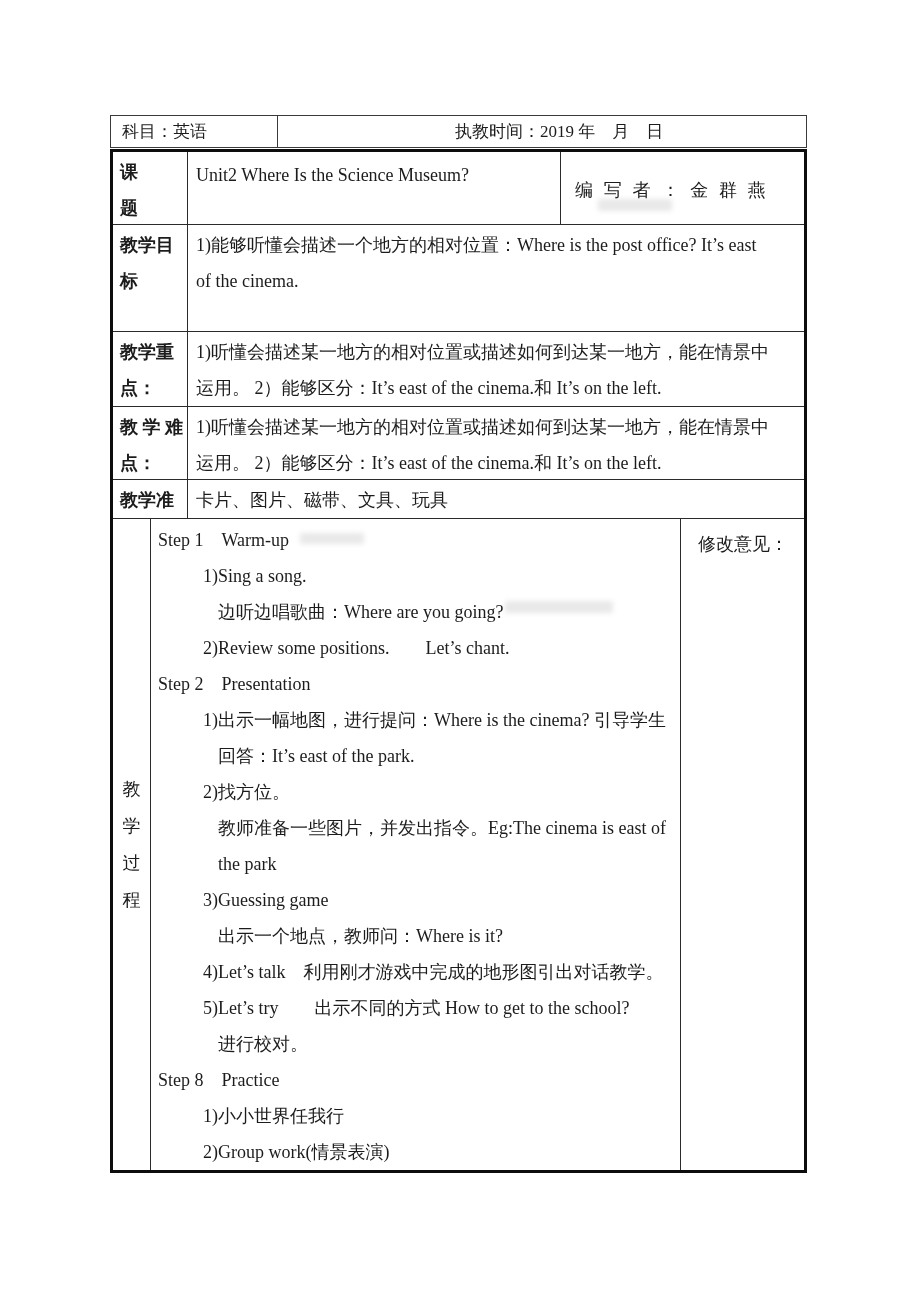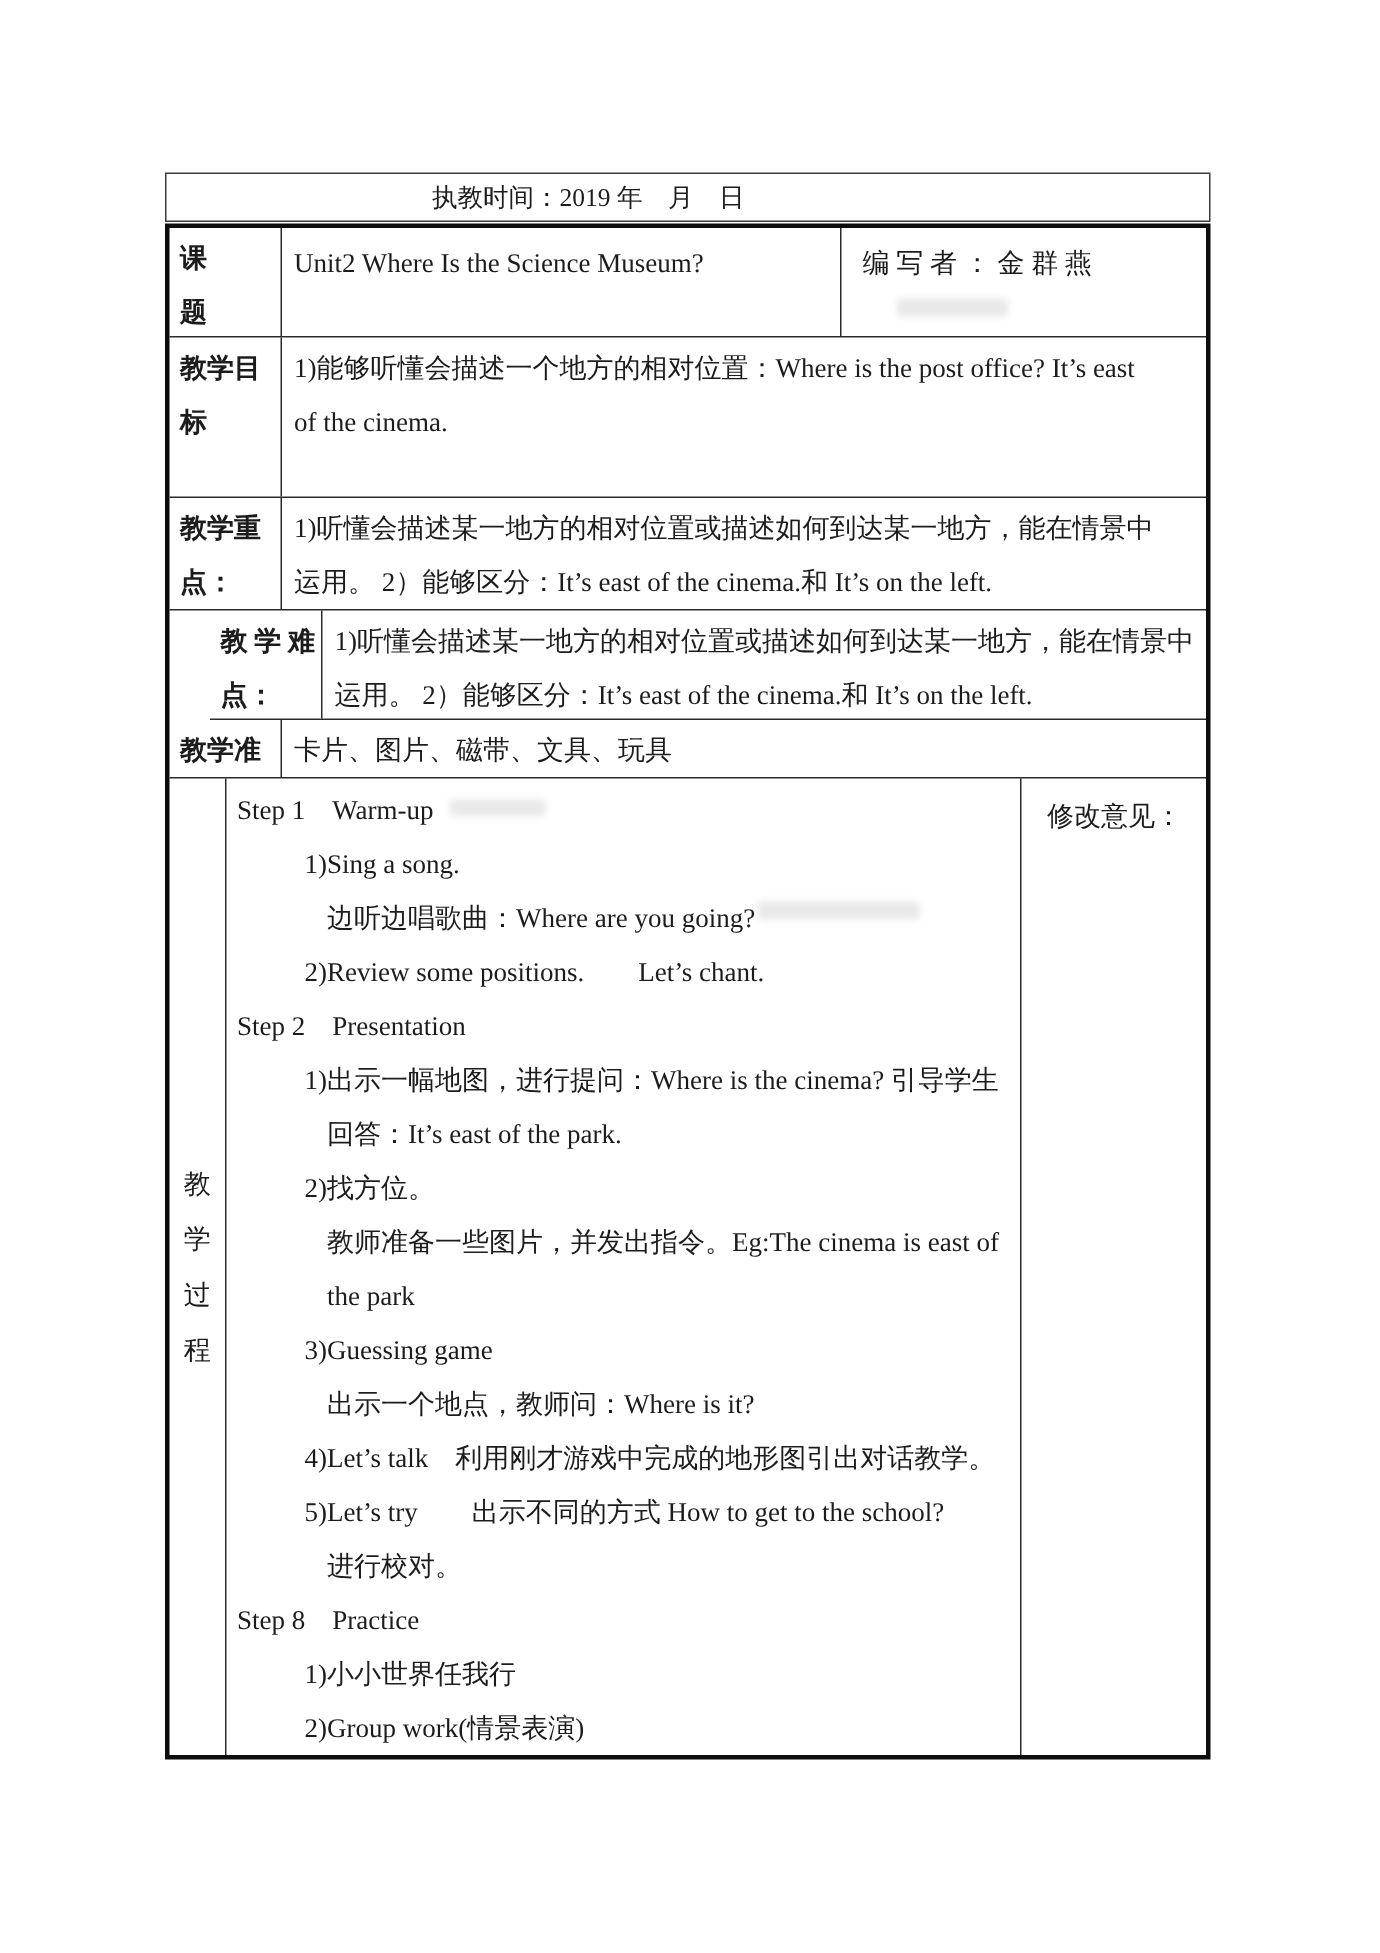--- a/index.html
+++ b/index.html
@@ -32,27 +32,27 @@
     display:flex;flex-direction:column;
     font-size:18px;
   }
   .trow{display:flex;box-sizing:border-box;border-bottom:1px solid #2b2b2b;}
   .trow:last-child{border-bottom:none;}
   .tcell{box-sizing:border-box;overflow:hidden;}
   .vline{border-right:1px solid #2b2b2b;}
   .r-title{height:73px;}
   .r-goals{height:108px;}
   .r-key{height:75px;}
-  .r-diff{height:73px;margin-left:27px;}
+  .r-diff{height:73px;}
   .r-prep{height:39px;}
   .r-proc{flex:1;}
   .label-col{width:75px;padding:2px 4px 0 7px;line-height:36px;font-weight:bold;}
   .content-col{flex:1;padding:2px 6px 0 8px;line-height:36px;}
   .title-content{width:373px;padding:8px 6px 0 8px;line-height:30px;}
-  .author-col{flex:1;padding:8px 4px 0 14px;line-height:30px;position:relative;}
+  .author-col{flex:1;padding:24px 4px 0 14px;line-height:30px;position:relative;font-family:Liberation Mono, monospace;}
   
   .side-col{
     width:38px;display:flex;flex-direction:column;
     justify-content:center;align-items:center;
     line-height:37px;
   }
   .proc-col{width:530px;padding:3px 20px 0 0;line-height:36px;}
   .remarks-col{flex:1;padding:10px 4px 0 17px;line-height:30px;}
   .bline{white-space:nowrap;}
   .ind-0{padding-left:7px;}
@@ -64,20 +64,21 @@
     filter:blur(2.5px);border-radius:2px;pointer-events:none;
   }
   .smudge.s1{left:598px;top:199px;width:74px;height:12px;}
   .smudge.s2{left:300px;top:533px;width:64px;height:11px;}
   .smudge.s3{left:505px;top:601px;width:108px;height:12px;}
 </style>
 </head>
 <body>
 
 <div class="meta-table">
+  <div class="meta-cell c1">科目：英语</div>
   <div class="meta-cell c2">第 5 课</div>
   <div class="meta-cell c3">执教时间：2019 年　月　日</div>
 </div>
 
 <div class="main-table">
 
   <div class="trow r-title">
     <div class="tcell label-col vline">课　　题</div>
     <div class="tcell title-content vline">Unit2 Where Is the Science Museum?</div>
     <div class="tcell author-col">编 写 者 ： 金 群 燕</div>

